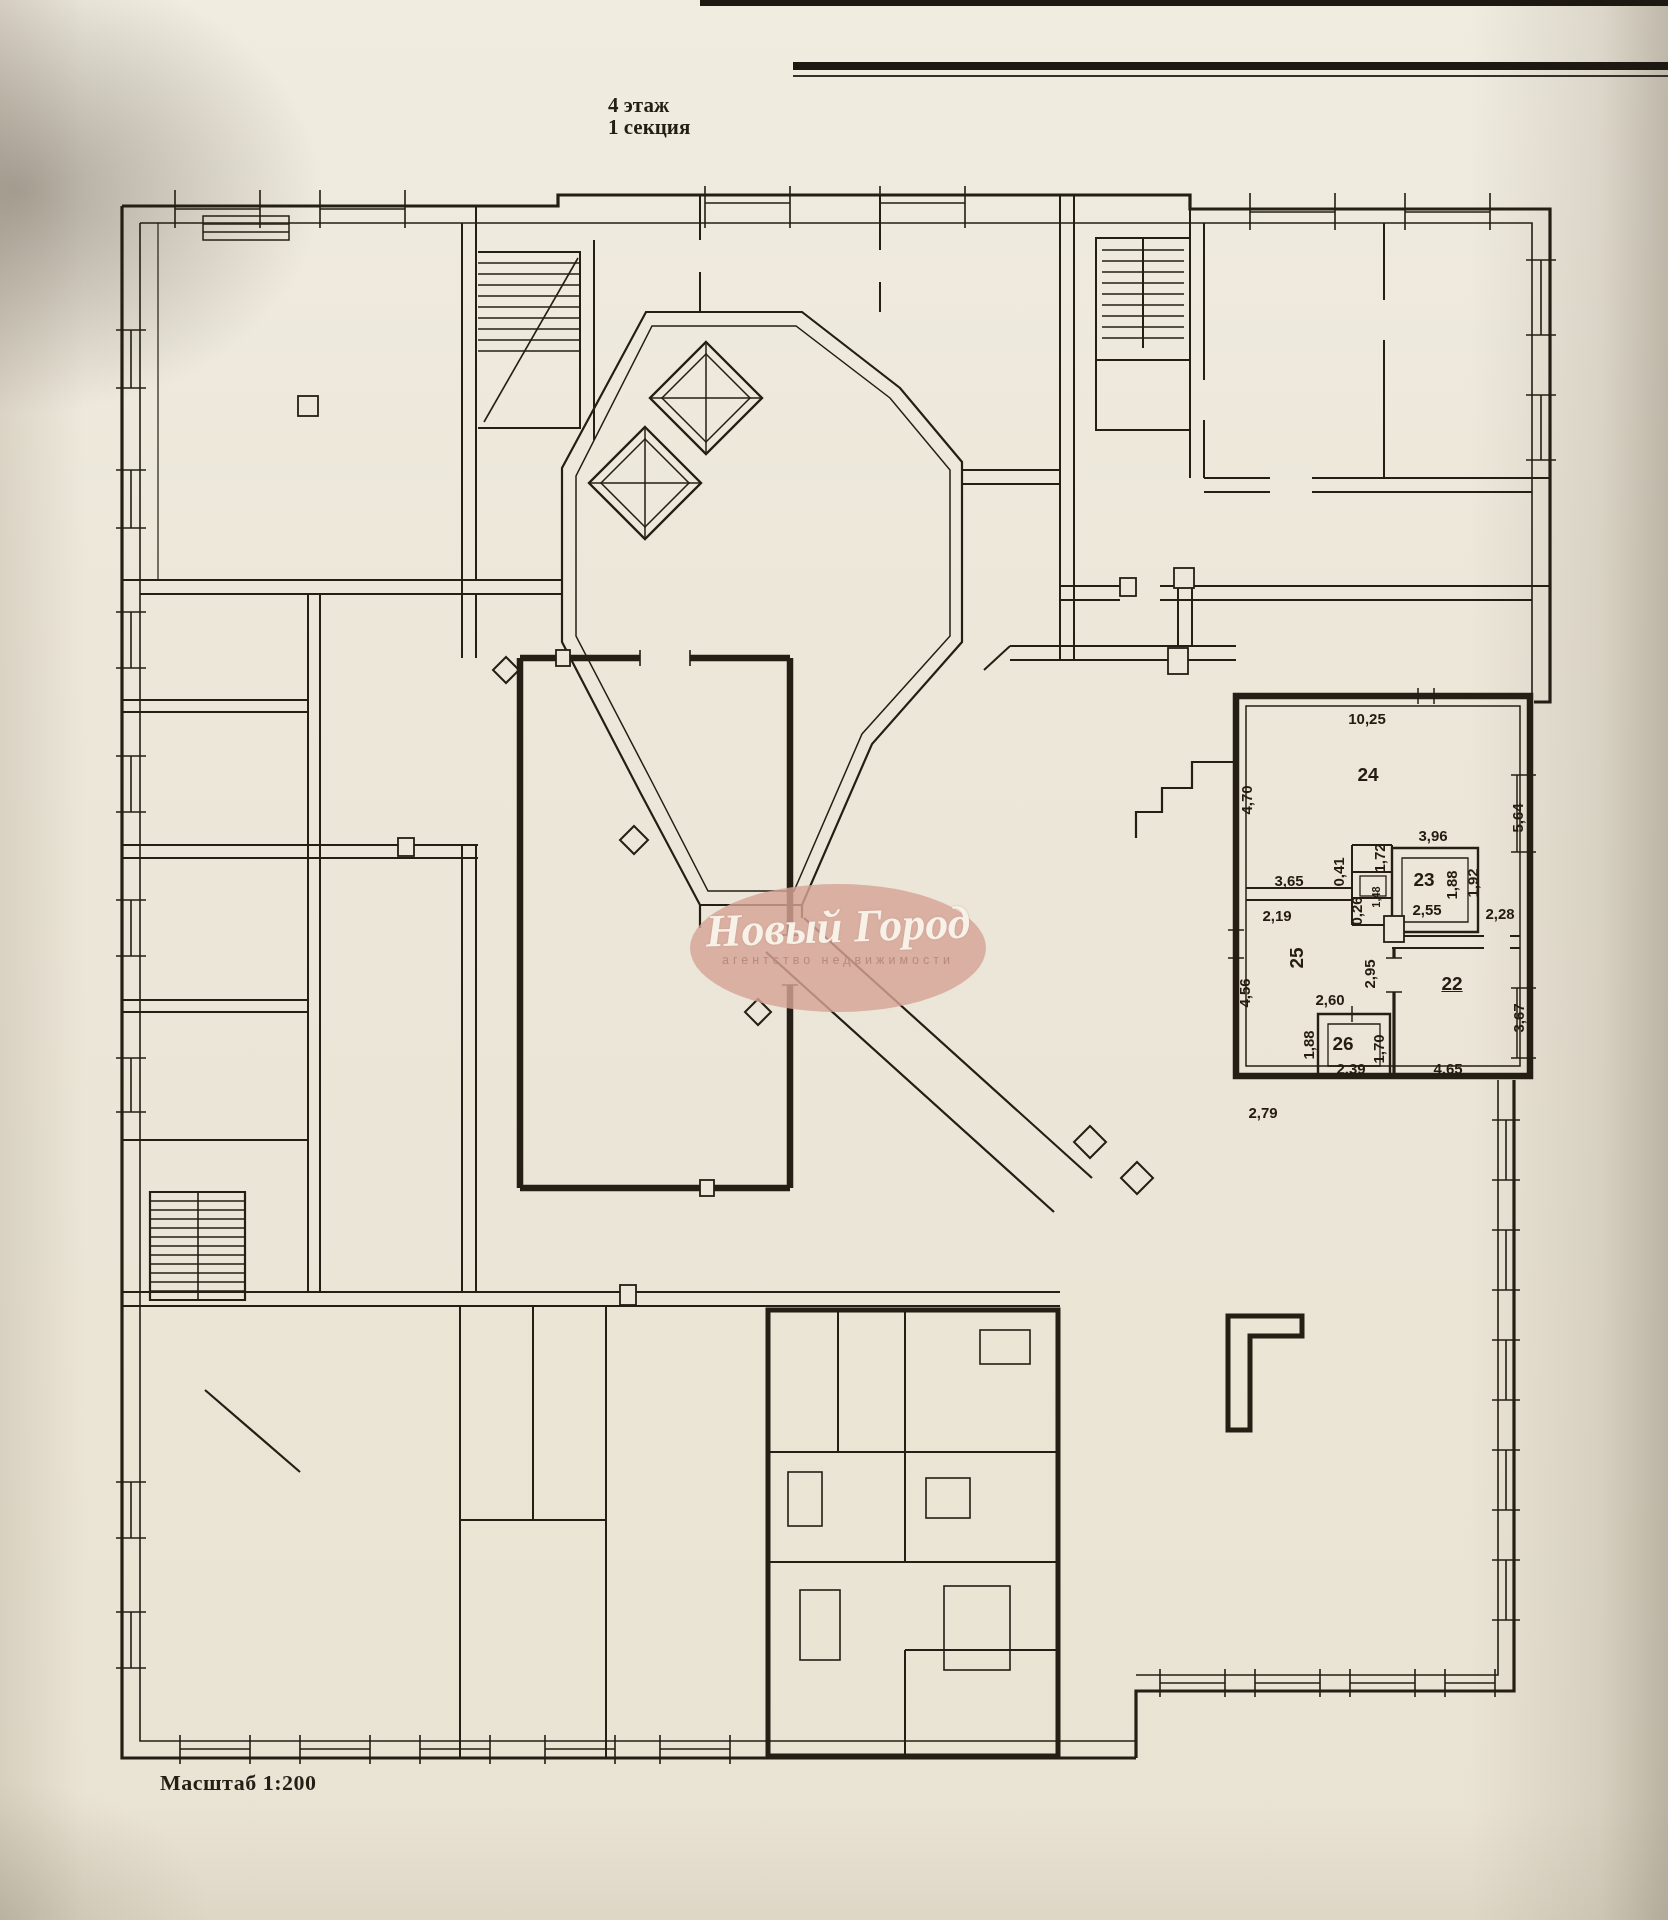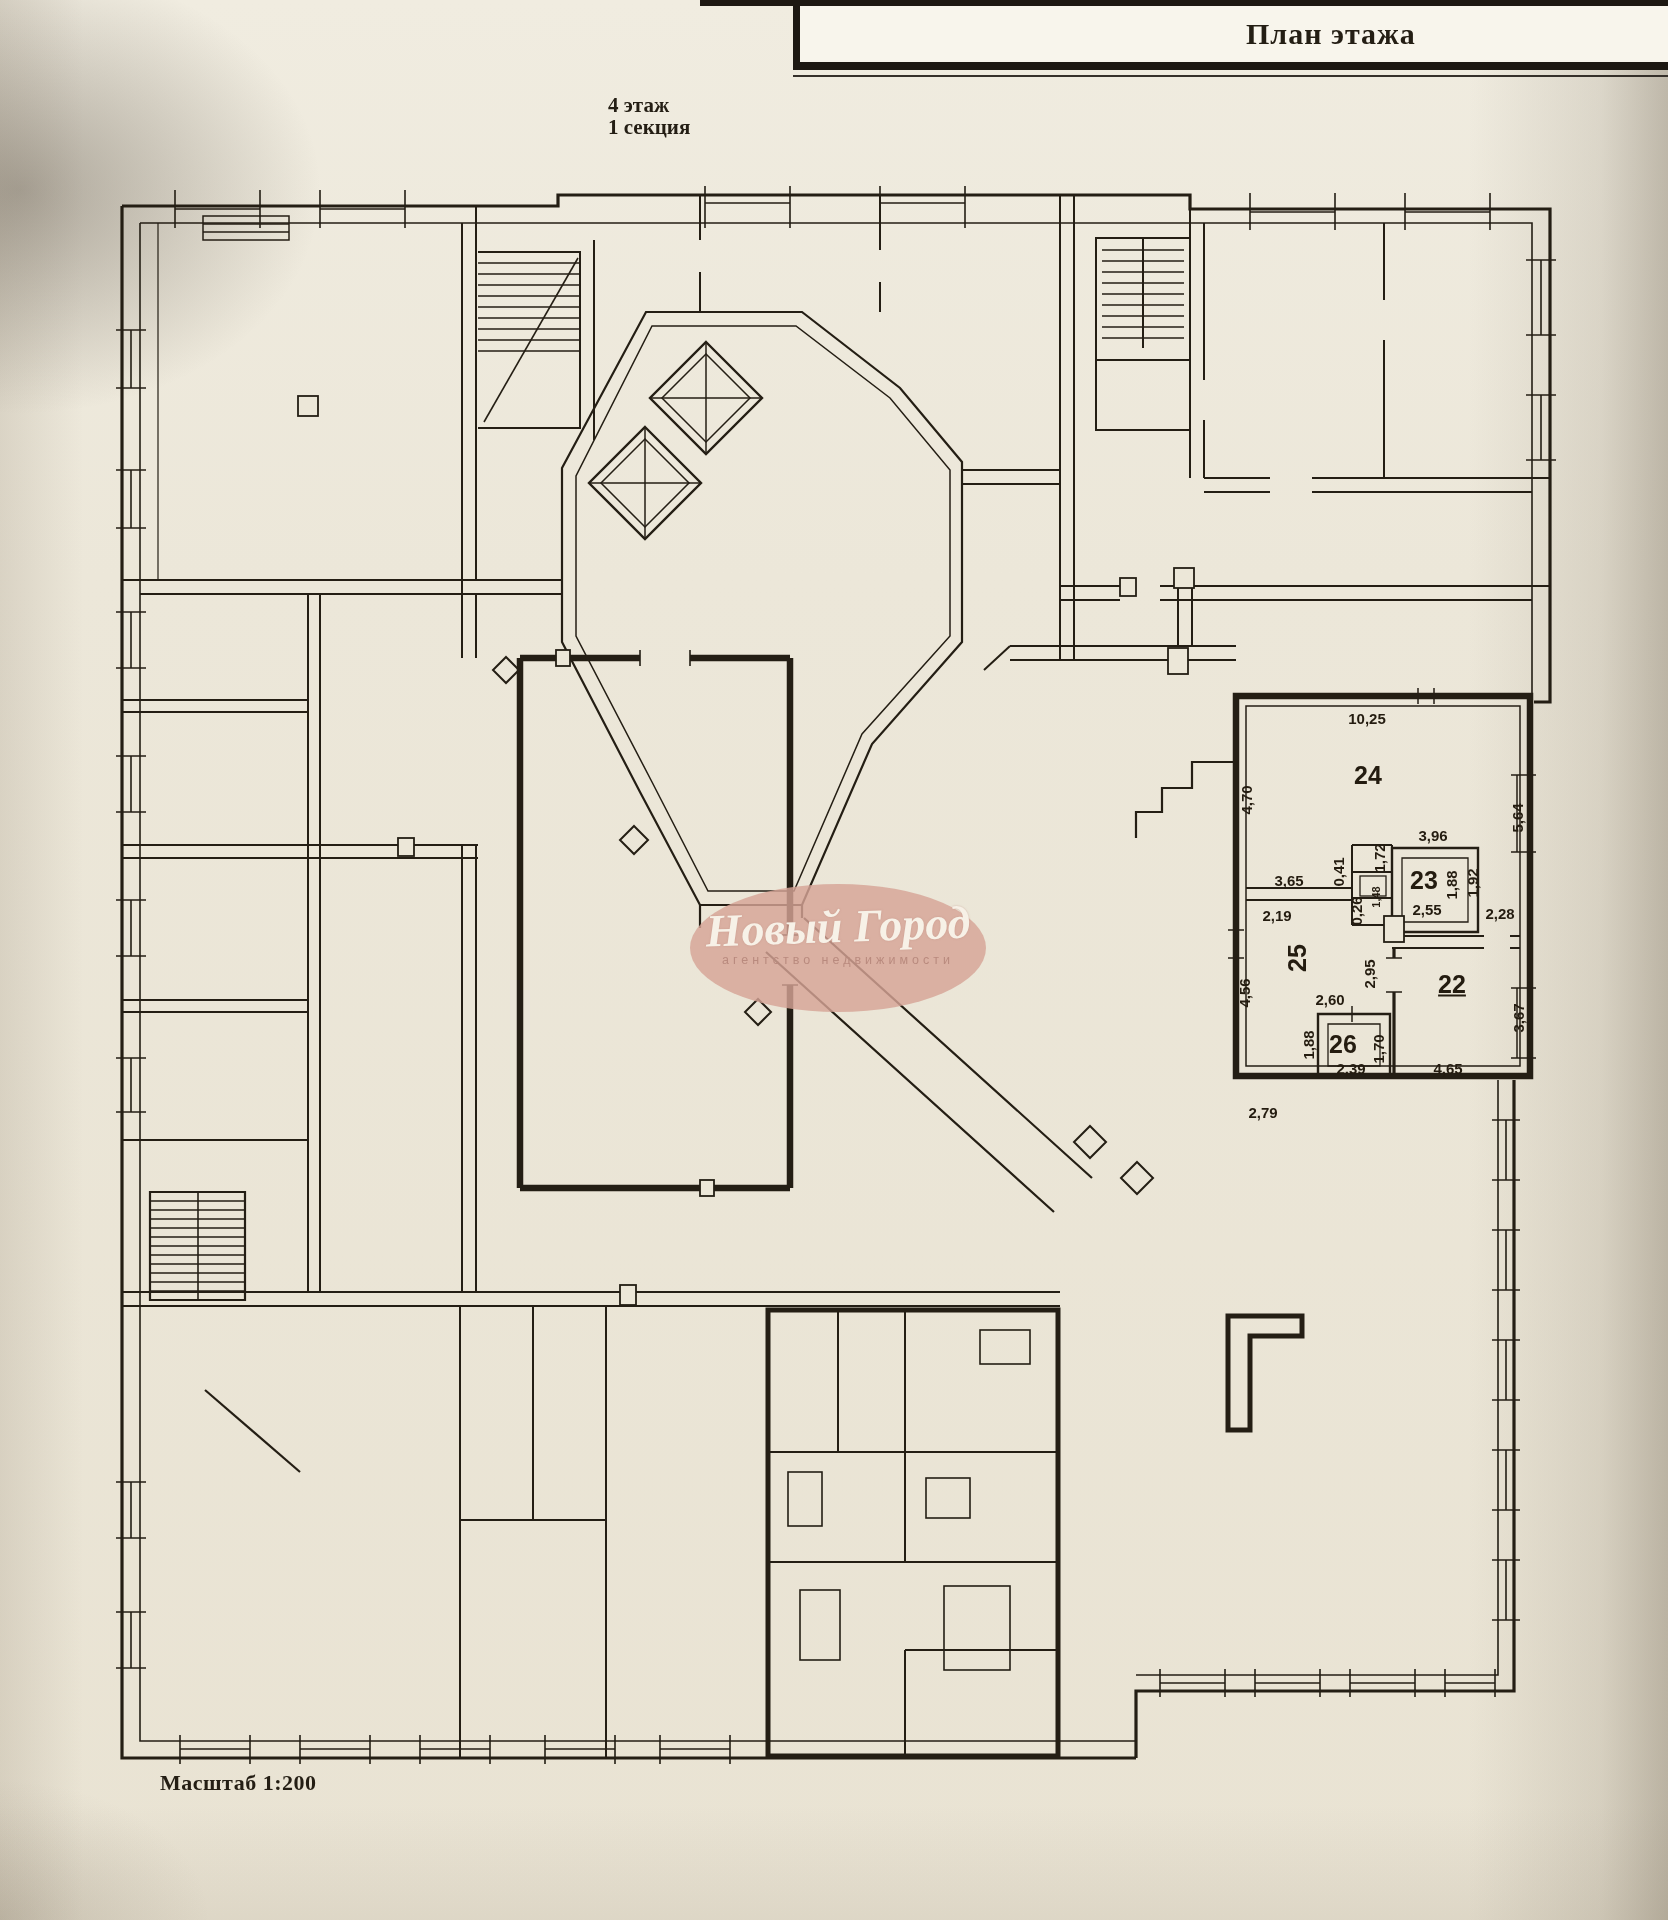--- a/index.html
+++ b/index.html
@@ -34,32 +34,29 @@
   
   .watermark{position:absolute;left:690px;top:884px;width:296px;height:128px;border-radius:50%;
     background:rgba(213,164,150,.82);z-index:2;text-align:center;}
   .wm-name{margin-top:16px;font:italic 700 46px "Liberation Serif",serif;color:#f7f1e7;
     transform:rotate(-2deg);text-shadow:0 0 2px rgba(190,140,128,.6);white-space:nowrap;}
   .wm-sub{margin-top:0;font:400 12.5px "Liberation Sans",sans-serif;color:#b98a7e;
     letter-spacing:4px;white-space:nowrap;}
   
   #labels{position:absolute;left:0;top:0;width:1668px;height:1920px;z-index:4;pointer-events:none;}
   .lbl{position:absolute;font:700 15px "Liberation Sans",sans-serif;color:#241c10;white-space:nowrap;}
-  .lbl.room{font-size:25px;}
+  .lbl.room{font-size:19px;}
   .lbl.small{font-size:11px;}
 </style>
 </head>
 <body>
 
 <div class="page">
 
   <div class="tb-top"></div>
-  <div class="tb-band">
-    <span>План этажа</span>
-  </div>
   <div class="tb-bot1"></div>
   <div class="tb-bot2"></div>
 
   <div class="floorlabel">
     <div>4 этаж</div>
     <div>1 секция</div>
   </div>
 
   <svg class="plan" width="1668" height="1920" viewBox="0 0 1668 1920">
 

